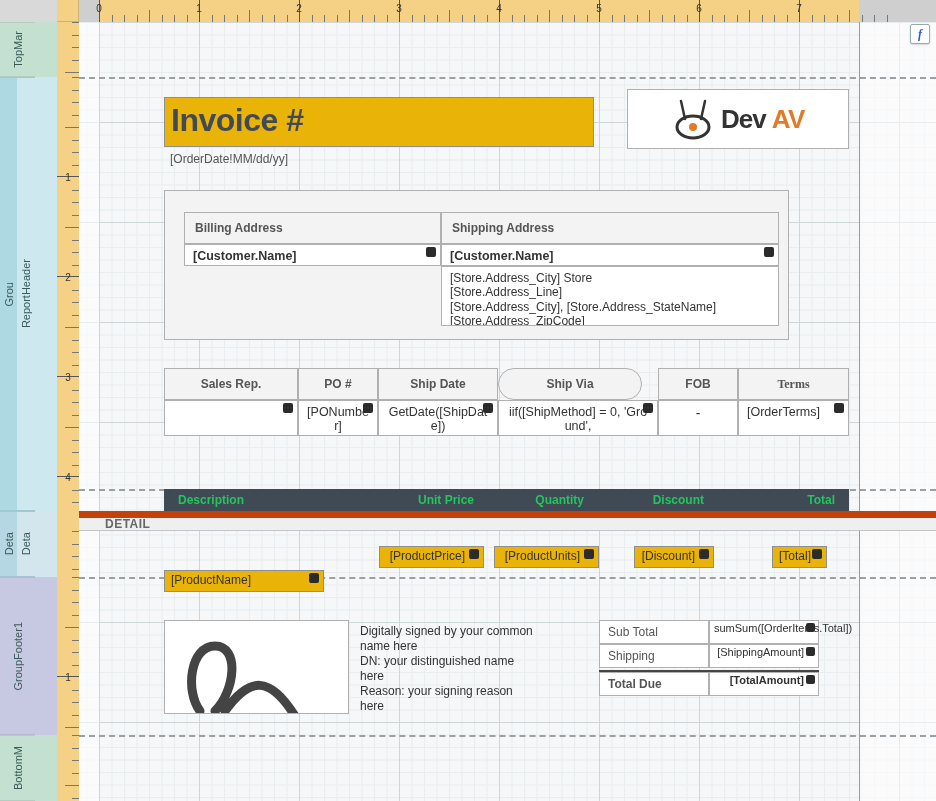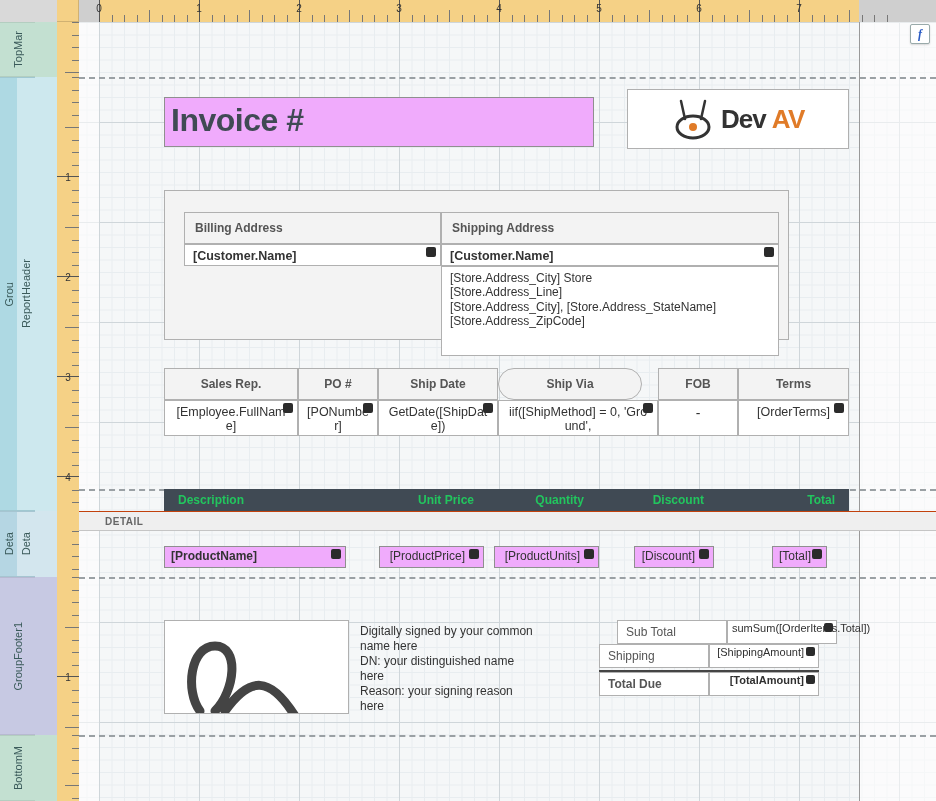--- a/index.html
+++ b/index.html
@@ -67,24 +67,24 @@
       linear-gradient(var(--grid-minor) 1px,transparent 1px),
       linear-gradient(90deg,var(--grid-minor) 1px,transparent 1px);
     background-size:100px 100px,100px 100px,12.5px 12.5px,12.5px 12.5px;
     background-position:20px 0,20px 0,20px 0,20px 0;
   }
   .page-left-margin{position:absolute;left:0;top:0;width:20px;height:100%;background:rgba(255,255,255,.55);}
   .page-right-margin{position:absolute;left:780px;top:0;width:77px;height:100%;background:rgba(255,255,255,.55);}
   .page-right-edge{position:absolute;left:780px;top:0;width:1px;height:100%;background:#999;}
 
   .band-sep{position:absolute;left:0;width:100%;height:0;border-top:2px dashed #9aa0a4;}
-  .band-headerbar{position:absolute;left:0;width:100%;height:20px;background:#efefef;border-top:1px solid #c2410c;border-bottom:1px solid #c5c5c5;padding-left:26px;font-size:10px;letter-spacing:.5px;color:#666;display:flex;align-items:center;font-weight:600;}
-
-  
-  .el{position:absolute;border:1px solid var(--field-border);background:#f0abfc;padding:2px 6px;color:#333;overflow:hidden;line-height:1.25;}
+  .band-headerbar{position:absolute;left:0;width:100%;height:20px;background:#efefef;border-top:7px solid #c2410c;border-bottom:1px solid #c5c5c5;padding-left:26px;font-size:12px;letter-spacing:.5px;color:#666;display:flex;align-items:center;font-weight:600;}
+
+  
+  .el{position:absolute;border:1px solid var(--field-border);background:#eab308;padding:2px 6px;color:#333;overflow:hidden;line-height:1.25;}
   .el .sa{position:absolute;top:2px;right:4px;width:10px;height:10px;border-radius:2px;background:#2b2b2b;}
   .el.noborder{border:none;background:transparent;}
   .title{font-size:32px;font-weight:700;color:var(--slate);letter-spacing:-.5px;}
   .panel{position:absolute;border:1px solid var(--panel-border);background:#fff;}
   .hdrcell{position:absolute;height:32px;display:flex;align-items:center;padding:0 10px;font-weight:600;color:#555;background:#f3f3f3;border:1px solid var(--panel-border);}
   .datacell{position:absolute;border:1px solid var(--panel-border);background:#fff;font-size:12.5px;color:#333;padding:4px 8px;overflow:hidden;}
   .datacell .sa{position:absolute;top:2px;right:4px;width:10px;height:10px;border-radius:2px;background:#2b2b2b;}
   .colhead{background:var(--slate);color:#22c55e;font-weight:600;display:flex;align-items:center;border:none;}
   .colhead.right{justify-content:flex-end;}
   .colhead.left{justify-content:flex-start;}
@@ -307,20 +307,23 @@
   <div class="band-sep" style="top:555px;"></div>
   <div class="band-sep" style="top:713px;"></div>
 
   <div class="band-headerbar" style="top:489px;">
       <span>DETAIL</span>
     </div>
 
   <div class="el" style="left:85px;top:75px;width:430px;height:50px;">
     <span class="title">Invoice #</span>
   </div>
+  <div class="el noborder" style="left:85px;top:128px;width:260px;height:18px;color:#555;">
+    <span>[OrderDate!MM/dd/yy]</span>
+  </div>
 
   <div class="logo" style="left:548px;top:67px;width:222px;height:60px;">
     <svg width="44" height="44" viewBox="0 0 44 44">
       <ellipse cx="22" cy="30" rx="16" ry="11" fill="none" stroke="#333" stroke-width="3"></ellipse>
       <circle cx="22" cy="30" r="4" fill="var(--accent-orange)"></circle>
       <path d="M14 22 L10 4 M30 22 L34 4" stroke="#333" stroke-width="2.5" fill="none" stroke-linecap="round"></path>
     </svg>
     <span class="t1">Dev</span>
       <span class="t2">AV</span>
   </div>
@@ -332,84 +335,84 @@
     </div>
   <div class="hdrcell" style="left:105px;top:190px;width:257px;">
       <span>Billing Address</span>
     </div>
 
   <div class="datacell" style="left:105px;top:222px;width:257px;height:22px;font-weight:600;"><span>[Customer.Name]</span><span class="sa"></span></div>
 
   <div class="datacell" style="left:362px;top:222px;width:338px;height:22px;font-weight:600;"><span>[Customer.Name]</span><span class="sa"></span></div>
 
 
-  <div class="datacell" style="left:362px;top:244px;width:338px;height:90px;white-space:pre-line;font-size:12px;line-height:1.2;"><span>[Store.Address_City] Store
+  <div class="datacell" style="left:362px;top:244px;width:338px;height:60px;white-space:pre-line;font-size:12px;line-height:1.2;"><span>[Store.Address_City] Store
 [Store.Address_Line]
 [Store.Address_City], [Store.Address_StateName]
 [Store.Address_ZipCode]</span></div>
 
   <div class="hdrcell" style="left:85px;top:346px;width:134px;justify-content:center;">
       <span>Sales Rep.</span>
     </div>
   <div class="hdrcell" style="left:219px;top:346px;width:80px;justify-content:center;">
       <span>PO #</span>
     </div>
   <div class="hdrcell" style="left:299px;top:346px;width:120px;justify-content:center;">
       <span>Ship Date</span>
     </div>
   <div class="hdrcell" style="left:419px;top:346px;width:144px;justify-content:center;border-radius:16px;">
       <span>Ship Via</span>
     </div>
   <div class="hdrcell" style="left:579px;top:346px;width:80px;justify-content:center;">
       <span>FOB</span>
     </div>
-  <div class="hdrcell" style="left:659px;top:346px;width:111px;justify-content:center;">
+  <div class="hdrcell" style="left:659px;top:346px;width:111px;justify-content:center;font-family:Liberation Serif, serif;">
       <span>Terms</span>
     </div>
 
-  <div class="datacell" style="left:85px;top:378px;width:134px;height:36px;text-align:center;"><span style="word-break:break-all;">[Employee.FullName]</span><span class="sa"></span></div>
+  <div class="datacell" style="left:85px;top:378px;width:134px;height:36px;text-align:center;"><span class="sa"></span></div>
   <div class="datacell" style="left:219px;top:378px;width:80px;height:36px;text-align:center;"><span style="word-break:break-all;">[PONumber]</span><span class="sa"></span></div>
   <div class="datacell" style="left:299px;top:378px;width:120px;height:36px;text-align:center;"><span style="word-break:break-all;">GetDate([ShipDate])</span><span class="sa"></span></div>
   <div class="datacell" style="left:419px;top:378px;width:160px;height:36px;text-align:center;"><span style="word-break:break-all;">iif([ShipMethod] = 0, 'Ground',</span><span class="sa"></span></div>
   <div class="datacell" style="left:579px;top:378px;width:80px;height:36px;text-align:center;font-size:14px;"><span>-</span></div>
-  <div class="datacell" style="left:659px;top:378px;width:111px;height:36px;text-align:center;"><span>[OrderTerms]</span><span class="sa"></span></div>
+  <div class="datacell" style="left:659px;top:378px;width:111px;height:36px;"><span>[OrderTerms]</span><span class="sa"></span></div>
 
   <div class="el colhead left" style="left:85px;top:467px;width:230px;height:22px;padding-left:14px;">
       <span>Description</span>
     </div>
   <div class="el colhead right" style="left:315px;top:467px;width:90px;height:22px;padding-right:10px;">
       <span>Unit Price</span>
     </div>
   <div class="el colhead right" style="left:405px;top:467px;width:110px;height:22px;padding-right:10px;">
       <span>Quantity</span>
     </div>
   <div class="el colhead right" style="left:515px;top:467px;width:120px;height:22px;padding-right:10px;">
       <span>Discount</span>
     </div>
   <div class="el colhead right" style="left:635px;top:467px;width:135px;height:22px;padding-right:14px;">
       <span>Total</span>
     </div>
 
-  <div class="el" style="left:85px;top:524px;width:182px;height:22px;font-weight:bold;"><span>[ProductName]</span><span class="sa"></span></div>
+  <div class="el" style="left:85px;top:548px;width:160px;height:22px;"><span>[ProductName]</span><span class="sa"></span></div>
   <div class="el" style="left:300px;top:524px;width:105px;height:22px;text-align:right;padding-right:18px;"><span>[ProductPrice]</span><span class="sa"></span></div>
   <div class="el" style="left:415px;top:524px;width:105px;height:22px;text-align:right;padding-right:18px;"><span>[ProductUnits]</span><span class="sa"></span></div>
   <div class="el" style="left:555px;top:524px;width:80px;height:22px;text-align:right;padding-right:18px;"><span>[Discount]</span><span class="sa"></span></div>
   <div class="el" style="left:693px;top:524px;width:55px;height:22px;text-align:right;padding-right:18px;"><span>[Total]</span><span class="sa"></span></div>
 
   <div class="sig" style="left:85px;top:598px;width:185px;height:94px;">
     <svg width="185" height="94" viewBox="0 0 185 94">
       <path d="M35 90 C 20 70, 25 25, 50 25 C 75 25, 70 70, 50 90 M60 90 C 85 55, 105 55, 130 95" fill="none" stroke="#444" stroke-width="9" stroke-linecap="round"></path>
     </svg>
   </div>
   <div class="el noborder" style="left:275px;top:600px;width:185px;height:90px;white-space:pre-line;color:#333;font-size:12px;line-height:1.25;"><span>Digitally signed by your common name here
 DN: your distinguished name here
 Reason: your signing reason here</span></div>
 
   <div class="totals" style="left:520px;top:598px;width:220px;height:80px;">
-    <div class="row" style="top:0;margin-left:18px;">
+    <div class="row" style="top:0;">
       <div class="lab">
           <span>Sub Total</span>
         </div>
       <div class="val"><span>sumSum([OrderItems.Total])</span><span class="sa"></span></div>
     </div>
     <div class="row" style="top:24px;">
       <div class="lab">
           <span>Shipping</span>
         </div>
       <div class="val"><span>[ShippingAmount]</span><span class="sa"></span></div>

